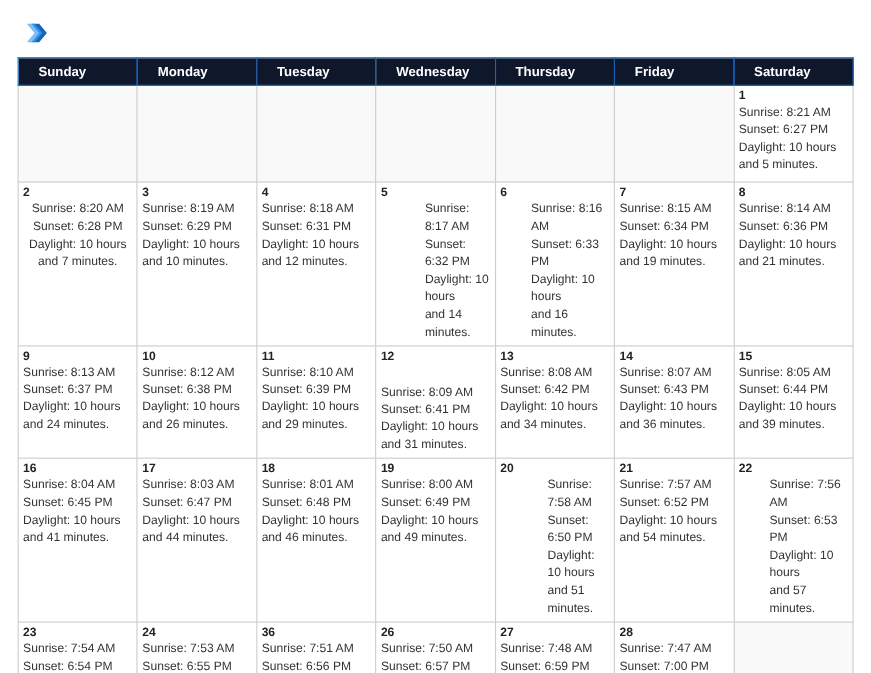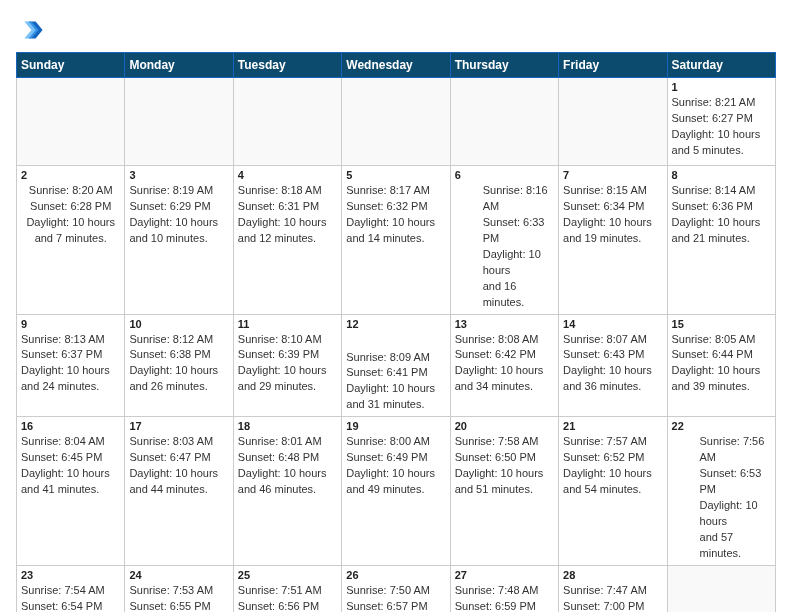--- a/index.html
+++ b/index.html
@@ -61,25 +61,25 @@
       color: #333;
     }
     .calendar {
       flex: 1;
       border: 1px solid #ccc;
       border-collapse: collapse;
       width: 100%;
       table-layout: fixed;
     }
     .calendar th {
-      background: #0c4a6e;
+      background: #0f172a;
       color: #fff;
       font-size: 12px;
       font-weight: bold;
-      padding: 5px 4px;
+      padding: 5px 18px;
       text-align: left;
       border: 1px solid #1565c0;
     }
     .calendar td {
       vertical-align: top;
       border: 1px solid #ccc;
       padding: 3px 4px;
       font-size: 9.5px;
       color: #333;
       height: 88px;
@@ -169,21 +169,21 @@
           </td>
           <td>
             <span class="day-num">4</span>
             <div class="cell-info" style="white-space: pre-line;">Sunrise: 8:18 AM
 Sunset: 6:31 PM
 Daylight: 10 hours
 and 12 minutes.</div>
           </td>
           <td>
             <span class="day-num">5</span>
-            <div class="cell-info" style="white-space: pre-line;">Sunrise: 8:17 AM
+            <div class="cell-info" style="white-space: pre-line; margin-left: 40px;">Sunrise: 8:17 AM
 Sunset: 6:32 PM
 Daylight: 10 hours
 and 14 minutes.</div>
           </td>
           <td>
             <span class="day-num">6</span>
             <div class="cell-info" style="white-space: pre-line; margin-left: 28px;">Sunrise: 8:16 AM
 Sunset: 6:33 PM
 Daylight: 10 hours
 and 16 minutes.</div>
@@ -278,21 +278,21 @@
           </td>
           <td>
             <span class="day-num">19</span>
             <div class="cell-info" style="white-space: pre-line;">Sunrise: 8:00 AM
 Sunset: 6:49 PM
 Daylight: 10 hours
 and 49 minutes.</div>
           </td>
           <td>
             <span class="day-num">20</span>
-            <div class="cell-info" style="white-space: pre-line;">Sunrise: 7:58 AM
+            <div class="cell-info" style="white-space: pre-line; margin-left: 43px;">Sunrise: 7:58 AM
 Sunset: 6:50 PM
 Daylight: 10 hours
 and 51 minutes.</div>
           </td>
           <td>
             <span class="day-num">21</span>
             <div class="cell-info" style="white-space: pre-line;">Sunrise: 7:57 AM
 Sunset: 6:52 PM
 Daylight: 10 hours
 and 54 minutes.</div>
@@ -314,21 +314,21 @@
 and 59 minutes.</div>
           </td>
           <td>
             <span class="day-num">24</span>
             <div class="cell-info" style="white-space: pre-line;">Sunrise: 7:53 AM
 Sunset: 6:55 PM
 Daylight: 11 hours
 and 2 minutes.</div>
           </td>
           <td>
-            <span class="day-num">25</span>
+            <span class="day-num">36</span>
             <div class="cell-info" style="white-space: pre-line;">Sunrise: 7:51 AM
 Sunset: 6:56 PM
 Daylight: 11 hours
 and 5 minutes.</div>
           </td>
           <td>
             <span class="day-num">26</span>
             <div class="cell-info" style="white-space: pre-line;">Sunrise: 7:50 AM
 Sunset: 6:57 PM
 Daylight: 11 hours

